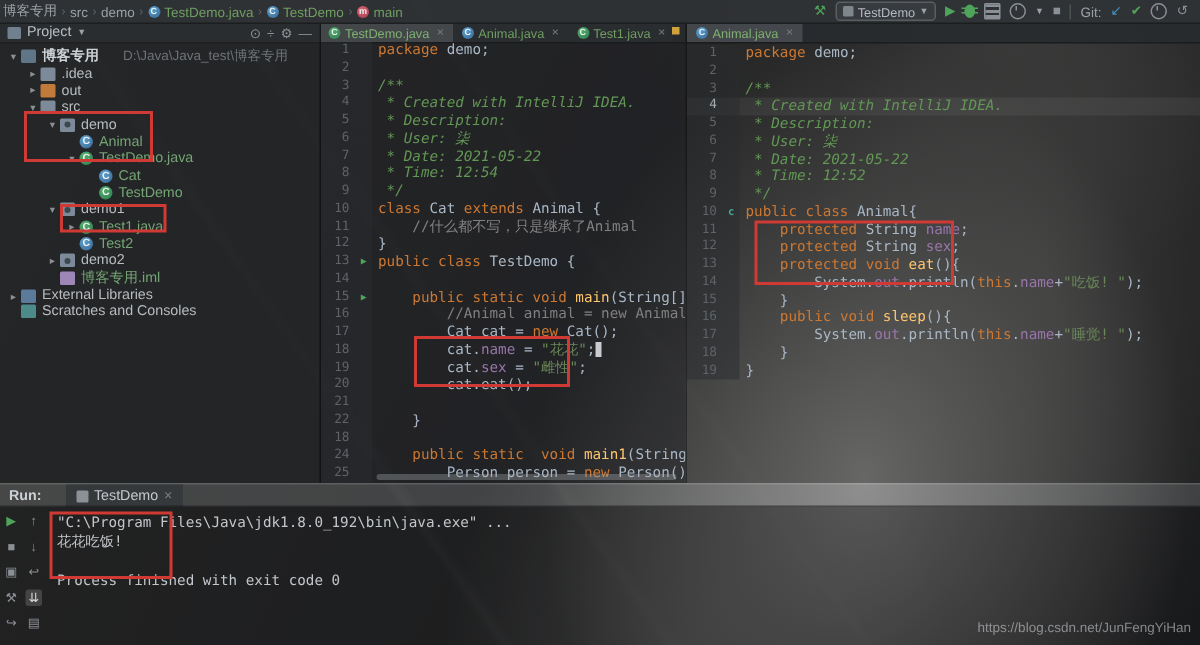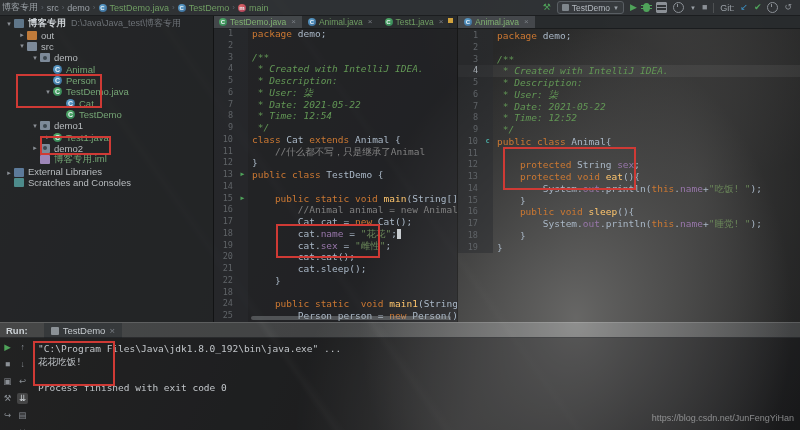--- a/index.html
+++ b/index.html
@@ -56,21 +56,21 @@
   .tico.folder-ex{background:#c07b3a}
   .tico.pkg{background:#7d8a99}
   .tico.pkg::after{content:"";position:absolute;left:3px;top:2.5px;width:4px;height:4px;border-radius:50%;background:#3c4750}
   .tico.cls,.tico.clsrun{border-radius:50%;width:9px;background:radial-gradient(circle at 35% 30%,#5fa3cf,#36648f)}
   .tico.clsrun{background:radial-gradient(circle at 35% 30%,#55b06a,#2e7a52)}
   .tico.iml{background:#9d86b8}
   .tico.lib{background:#5c7a9a}
   .tico.scratch{background:#4d8b8b}
   .tlabel.dir{color:#b8bcbf}.tlabel.new{color:#74a474}
   .tlabel.bold{font-weight:bold;color:#ccd1d5}
-  .textra{color:#6d7277;margin-left:5px;font-size:9px}
+  .textra{color:#6d7277;margin-left:16px;font-size:9px}
 
   .editor{position:absolute;top:15px;bottom:108px;z-index:1}
   #editorL{left:213px;width:244px;background:rgba(31,33,36,.74)}
   #editorR{left:457px;right:0;background:rgba(31,33,36,.5);border-left:1px solid rgba(0,0,0,.4)}
   .tabbar{height:13px;display:flex;background:rgba(40,43,45,.9);border-bottom:1px solid rgba(0,0,0,.35);font-size:8.5px}
   .tab{display:flex;align-items:center;gap:3px;padding:0 6px;color:#6f9d62;background:rgba(47,50,53,.4)}
   .tab.sel{background:rgba(85,89,93,.62);color:#7fb070}
   .tab .tico{margin-right:0;width:8px;height:8px;line-height:8px;font-size:6px}
   .tab .x{color:#7a7f85;font-size:8px;margin-left:2px}
   .codewrap{position:absolute;top:13px;left:0;right:0;bottom:0;overflow:hidden}
@@ -157,53 +157,63 @@
     <span class="vsep"></span>
     <span>Git:</span>
     <span class="tbi blue">↙</span>
     <span class="tbi green">✔</span>
     <span class="clockico"></span>
     <span class="tbi gray">↺</span>
   </div>
 </div>
 
 <div id="project">
+  <div id="phdr">
+    <span class="pico"></span>
+    <span>Project</span>
+    <span class="cw">▼</span>
+    <span class="sp"></span>
+    <span class="hico">⊙</span>
+    <span class="hico">÷</span>
+    <span class="hico">⚙</span>
+    <span class="hico">—</span>
+  </div>
   <div id="ptree">
       <div class="trow" style="padding-left: 4px;">
         <span class="exp">▾</span>
         <span class="tico prj"></span>
         <span class="tlabel dir bold">博客专用</span>
         <span class="textra">D:\Java\Java_test\博客专用</span>
       </div>
       <div class="trow" style="padding-left: 17px;">
         <span class="exp">▸</span>
+        <span class="tico folder"></span>
+        <span class="tlabel dir">.idea</span>
+      </div>
+      <div class="trow" style="padding-left: 17px;">
+        <span class="exp">▸</span>
         <span class="tico folder-ex"></span>
         <span class="tlabel dir">out</span>
       </div>
       <div class="trow" style="padding-left: 17px;">
         <span class="exp">▾</span>
         <span class="tico folder"></span>
         <span class="tlabel dir">src</span>
       </div>
       <div class="trow" style="padding-left: 30px;">
         <span class="exp">▾</span>
         <span class="tico pkg"></span>
         <span class="tlabel dir">demo</span>
       </div>
       <div class="trow" style="padding-left: 43px;">
         <span class="exp"></span>
         <span class="tico cls">C</span>
         <span class="tlabel new">Animal</span>
       </div>
       <div class="trow" style="padding-left: 43px;">
-        <span class="exp"></span>
-        <span class="tico cls">C</span>
-        <span class="tlabel new">Person</span>
-      </div>
-      <div class="trow" style="padding-left: 43px;">
         <span class="exp">▾</span>
         <span class="tico clsrun">C</span>
         <span class="tlabel new">TestDemo.java</span>
       </div>
       <div class="trow" style="padding-left: 56px;">
         <span class="exp"></span>
         <span class="tico cls">C</span>
         <span class="tlabel new">Cat</span>
       </div>
       <div class="trow" style="padding-left: 56px;">
@@ -213,20 +223,25 @@
       </div>
       <div class="trow" style="padding-left: 30px;">
         <span class="exp">▾</span>
         <span class="tico pkg"></span>
         <span class="tlabel dir">demo1</span>
       </div>
       <div class="trow" style="padding-left: 43px;">
         <span class="exp">▸</span>
         <span class="tico clsrun">C</span>
         <span class="tlabel new">Test1.java</span>
+      </div>
+      <div class="trow" style="padding-left: 43px;">
+        <span class="exp"></span>
+        <span class="tico cls">C</span>
+        <span class="tlabel new">Test2</span>
       </div>
       <div class="trow" style="padding-left: 30px;">
         <span class="exp">▸</span>
         <span class="tico pkg"></span>
         <span class="tlabel dir">demo2</span>
       </div>
       <div class="trow" style="padding-left: 30px;">
         <span class="exp"></span>
         <span class="tico iml"></span>
         <span class="tlabel new">博客专用.iml</span>
@@ -276,21 +291,21 @@
       <div class="cline"><span class="ln">11</span><span class="mk"></span><span class="cd"><span class="cmt">    //什么都不写，只是继承了Animal</span></span></div>
       <div class="cline"><span class="ln">12</span><span class="mk"></span><span class="cd"><span class="pl">}</span></span></div>
       <div class="cline"><span class="ln">13</span><span class="mk run">▶</span><span class="cd"><span class="kw">public class</span><span class="pl"> TestDemo {</span></span></div>
       <div class="cline"><span class="ln">14</span><span class="mk"></span><span class="cd"></span></div>
       <div class="cline"><span class="ln">15</span><span class="mk run">▶</span><span class="cd"><span class="pl">    </span><span class="kw">public static void</span><span class="pl"> </span><span class="mth">main</span><span class="pl">(String[] args) {</span></span></div>
       <div class="cline"><span class="ln">16</span><span class="mk"></span><span class="cd"><span class="cmt">        //Animal animal = new Animal();</span></span></div>
       <div class="cline"><span class="ln">17</span><span class="mk"></span><span class="cd"><span class="pl">        Cat cat = </span><span class="kw">new</span><span class="pl"> Cat();</span></span></div>
       <div class="cline"><span class="ln">18</span><span class="mk"></span><span class="cd"><span class="pl">        cat.</span><span class="fld">name</span><span class="pl"> = </span><span class="str">"花花"</span><span class="pl">;</span><span class="cur"></span></span></div>
       <div class="cline"><span class="ln">19</span><span class="mk"></span><span class="cd"><span class="pl">        cat.</span><span class="fld">sex</span><span class="pl"> = </span><span class="str">"雌性"</span><span class="pl">;</span></span></div>
       <div class="cline"><span class="ln">20</span><span class="mk"></span><span class="cd"><span class="pl">        cat.eat();</span></span></div>
-      <div class="cline"><span class="ln">21</span><span class="mk"></span><span class="cd"><span class="pl">        cat.sleep();</span></span></div>
+      <div class="cline"><span class="ln">21</span><span class="mk"></span></div>
       <div class="cline"><span class="ln">22</span><span class="mk"></span><span class="cd"><span class="pl">    }</span></span></div>
       <div class="cline"><span class="ln">18</span><span class="mk"></span><span class="cd"></span></div>
       <div class="cline"><span class="ln">24</span><span class="mk"></span><span class="cd"><span class="pl">    </span><span class="kw">public static  void</span><span class="pl"> </span><span class="mth">main1</span><span class="pl">(String[] </span></span></div>
       <div class="cline"><span class="ln">25</span><span class="mk"></span><span class="cd"><span class="pl">        Person person = </span><span class="kw">new</span><span class="pl"> Person();</span></span></div>
     </div>
   <div id="stripeMark"></div>
   <div id="hscroll"></div>
 </div>
 
 <div id="editorR" class="editor">
@@ -305,21 +320,21 @@
       <div class="cline"><span class="ln">1</span><span class="mk"></span><span class="cd"><span class="kw">package</span><span class="pl"> demo;</span></span></div>
       <div class="cline"><span class="ln">2</span><span class="mk"></span><span class="cd"></span></div>
       <div class="cline"><span class="ln">3</span><span class="mk"></span><span class="cd"><span class="doc">/**</span></span></div>
       <div class="cline hl"><span class="ln" style="color: rgb(166, 173, 179);">4</span><span class="mk"></span><span class="cd"><span class="doc"> * Created with IntelliJ IDEA.</span></span></div>
       <div class="cline"><span class="ln">5</span><span class="mk"></span><span class="cd"><span class="doc"> * Description:</span></span></div>
       <div class="cline"><span class="ln">6</span><span class="mk"></span><span class="cd"><span class="doc"> * User: 柒</span></span></div>
       <div class="cline"><span class="ln">7</span><span class="mk"></span><span class="cd"><span class="doc"> * Date: 2021-05-22</span></span></div>
       <div class="cline"><span class="ln">8</span><span class="mk"></span><span class="cd"><span class="doc"> * Time: 12:52</span></span></div>
       <div class="cline"><span class="ln">9</span><span class="mk"></span><span class="cd"><span class="doc"> */</span></span></div>
       <div class="cline"><span class="ln">10</span><span class="mk clsmk">c</span><span class="cd"><span class="kw">public class</span><span class="pl"> Animal{</span></span></div>
-      <div class="cline"><span class="ln">11</span><span class="mk"></span></div>
+      <div class="cline"><span class="ln">11</span><span class="mk"></span><span class="cd"><span class="pl">    </span><span class="kw">protected</span><span class="pl"> String </span><span class="fld">name</span><span class="pl">;</span></span></div>
       <div class="cline"><span class="ln">12</span><span class="mk"></span><span class="cd"><span class="pl">    </span><span class="kw">protected</span><span class="pl"> String </span><span class="fld">sex</span><span class="pl">;</span></span></div>
       <div class="cline"><span class="ln">13</span><span class="mk"></span><span class="cd"><span class="pl">    </span><span class="kw">protected void</span><span class="pl"> </span><span class="mth">eat</span><span class="pl">(){</span></span></div>
       <div class="cline"><span class="ln">14</span><span class="mk"></span><span class="cd"><span class="pl">        System.</span><span class="fld">out</span><span class="pl">.println(</span><span class="kw">this</span><span class="pl">.</span><span class="fld">name</span><span class="pl">+</span><span class="str">"吃饭! "</span><span class="pl">);</span></span></div>
       <div class="cline"><span class="ln">15</span><span class="mk"></span><span class="cd"><span class="pl">    }</span></span></div>
       <div class="cline"><span class="ln">16</span><span class="mk"></span><span class="cd"><span class="pl">    </span><span class="kw">public void</span><span class="pl"> </span><span class="mth">sleep</span><span class="pl">(){</span></span></div>
       <div class="cline"><span class="ln">17</span><span class="mk"></span><span class="cd"><span class="pl">        System.</span><span class="fld">out</span><span class="pl">.println(</span><span class="kw">this</span><span class="pl">.</span><span class="fld">name</span><span class="pl">+</span><span class="str">"睡觉! "</span><span class="pl">);</span></span></div>
       <div class="cline"><span class="ln">18</span><span class="mk"></span><span class="cd"><span class="pl">    }</span></span></div>
       <div class="cline"><span class="ln">19</span><span class="mk"></span><span class="cd"><span class="pl">}</span></span></div>
     </div>
 </div>

